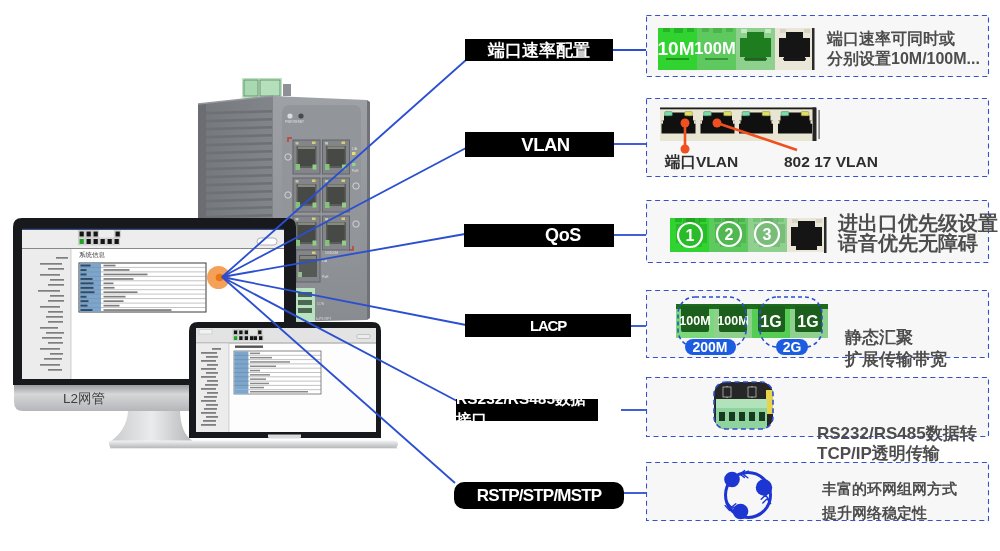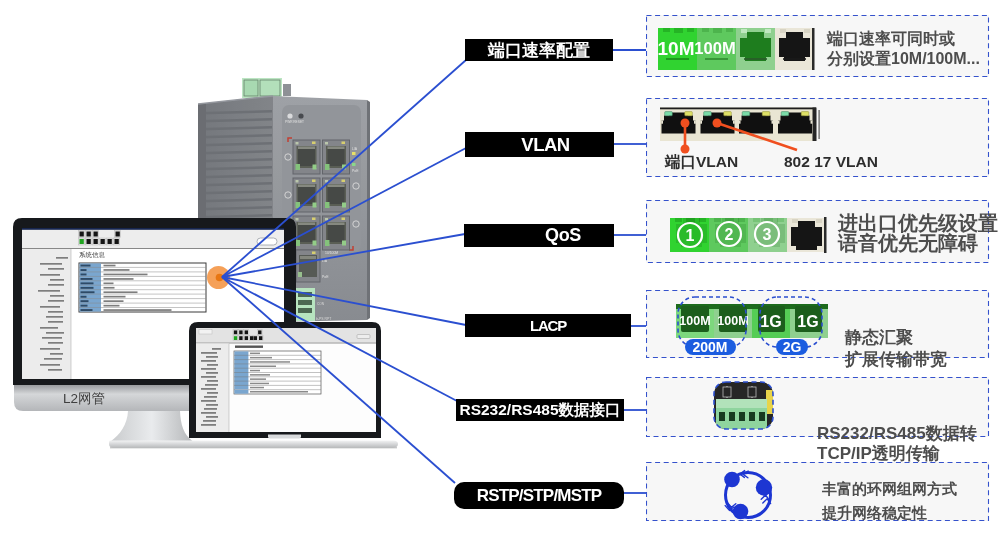--- a/index.html
+++ b/index.html
@@ -554,21 +554,21 @@
   <rect x="646.5" y="290.5" width="342" height="67" fill="none" stroke="#3552cc" stroke-width="1.1" stroke-dasharray="5 3.6"></rect>
   <rect x="646.5" y="377.5" width="342" height="59" fill="none" stroke="#3552cc" stroke-width="1.1" stroke-dasharray="5 3.6"></rect>
   <rect x="646.5" y="462.5" width="342" height="58" fill="none" stroke="#3552cc" stroke-width="1.1" stroke-dasharray="5 3.6"></rect>
 </g>
 </svg>
 
 <div class="label" style="left:465px;top:39px;width:148px;height:22px;font-size:17px;">端口速率配置</div>
 <div class="label" style="left:465px;top:132px;width:149px;height:25px;font-size:18.5px;letter-spacing:-0.5px;padding-left:12px;">VLAN</div>
 <div class="label" style="left:464px;top:224px;width:150px;height:23px;font-size:18px;letter-spacing:-0.3px;padding-left:48px;">QoS</div>
 <div class="label" style="left:465px;top:314px;width:166px;height:23px;font-size:15px;letter-spacing:-1.2px;">LACP</div>
-<div class="label" style="left:456px;top:399px;width:168px;height:22px;font-size:15.5px;">RS232/RS485数据接口</div>
+<div class="label" style="left:456px;top:399px;width:142px;height:22px;font-size:15.5px;">RS232/RS485数据接口</div>
 <div class="label" style="left:454px;top:482px;width:170px;height:27px;font-size:17px;letter-spacing:-0.8px;border-radius:10px;">RSTP/STP/MSTP</div>
 
 <div class="desc" style="left:827px;top:29px;font-size:16px;line-height:19.5px;">端口速率可同时或<br>分别设置10M/100M...</div>
 <div class="desc" style="left:838px;top:214px;font-size:20px;line-height:19.5px;">进出口优先级设置<br>语音优先无障碍</div>
 <div class="desc" style="left:845px;top:303px;font-size:17px;line-height:22px;margin-top:24px;">静态汇聚<br>扩展传输带宽</div>
 <div class="desc" style="left:817px;top:388px;font-size:17px;line-height:20px;margin-top:36px;">RS232/RS485数据转<br>TCP/IP透明传输</div>
 <div class="desc" style="left:822px;top:477px;font-size:15px;line-height:24px;">丰富的环网组网方式<br>提升网络稳定性</div>
 <div class="desc" style="left:665px;top:153px;color:#2d2d2d;font-size:15.5px;line-height:17px;">端口VLAN</div>
 <div class="desc" style="left:784px;top:153px;color:#2d2d2d;font-size:15.5px;line-height:17px;">802 17 VLAN</div>
 

